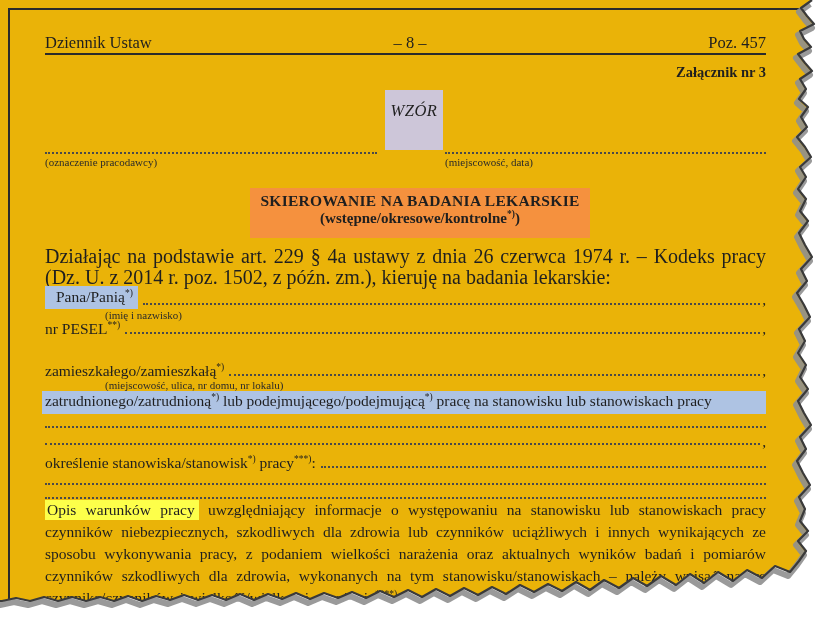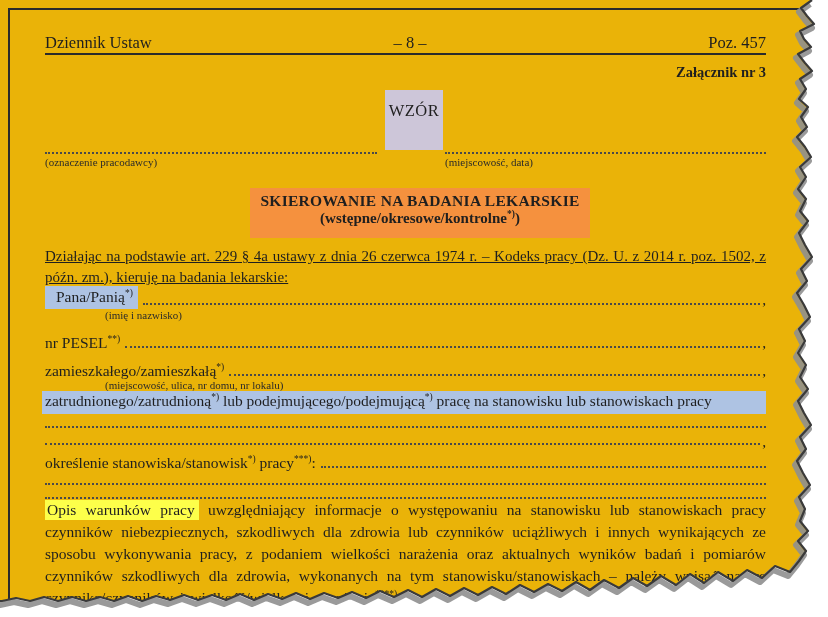--- a/index.html
+++ b/index.html
@@ -18,43 +18,43 @@
   
   .hdr{top:33px;font-size:16.5px;}
   .hdr-left{left:45px;}
   .hdr-center{left:345px;width:130px;text-align:center;}
   .hdr-right{left:650px;width:116px;text-align:right;}
   .hdr-rule{left:45px;top:53px;width:721px;height:0;border-top:2px solid #2b2b2b;}
   .zalacznik{left:500px;top:64px;width:266px;text-align:right;font-weight:bold;font-size:14.5px;}
   
   .wzor{left:385px;top:90px;width:58px;height:60px;background:var(--lavender);
         display:flex;justify-content:center;align-items:flex-start;padding-top:11px;box-sizing:border-box;}
-  .wzor span{font-size:16.5px;letter-spacing:.5px;text-align:center;}
+  .wzor span{font-style:italic;font-size:16.5px;letter-spacing:.5px;text-align:center;}
   
   .dotseg{height:14px;border-bottom:2px dotted var(--dots);}
   .caption{font-size:11px;text-align:left;color:#2a2a2a;}
   .cap1{left:45px;top:156px;width:332px;}
   .cap2{left:445px;top:156px;width:321px;}
   .seg1{left:45px;top:138px;width:332px;}
   .seg2{left:445px;top:138px;width:321px;}
   
   .title-box{left:250px;top:188px;width:340px;height:50px;background:var(--orange);
              text-align:center;box-sizing:border-box;padding-top:4px;}
   .title-box .t1{font-weight:bold;font-size:15.5px;letter-spacing:.3px;}
   .title-box .t2{font-weight:bold;font-size:15px;}
   
-  .intro{left:45px;top:246px;width:721px;font-size:15px;line-height:21px;text-align:justify;text-decoration:underline;}
+  .intro{left:45px;top:246px;width:721px;font-size:20px;line-height:21px;text-align:justify;}
   .finalpara{left:45px;top:499px;width:721px;font-size:15.5px;line-height:22px;
              text-align:justify;word-spacing:2.5px;}
   
   .frow{left:45px;width:721px;height:22px;display:flex;align-items:flex-end;font-size:15.5px;}
   .leader{flex:1;height:0;border-bottom:2px dotted var(--dots);margin:0 0 4px 5px;}
   .comma{margin-left:2px;}
   .r-recipient{top:287px;}
-  .r-pesel{top:330px;}
+  .r-pesel{top:316px;}
   .r-residence{top:358px;}
   .r-position{top:450px;}
   .cap-name{left:45px;top:309px;width:721px;padding-left:60px;box-sizing:border-box;}
   .cap-addr{left:45px;top:379px;width:721px;padding-left:60px;box-sizing:border-box;}
   .bluebar{left:42px;top:391px;width:724px;height:23px;background:var(--blue);
            font-size:15.5px;padding:1px 16px 0 3px;box-sizing:border-box;}
   .d1{left:45px;top:412px;width:721px;}
   .d2row{left:45px;top:431px;width:721px;height:14px;display:flex;align-items:flex-end;font-size:15.5px;}
   .d2row .leader{margin-left:0;margin-bottom:0;}
   .d2row .comma{margin-bottom:-6px;}

